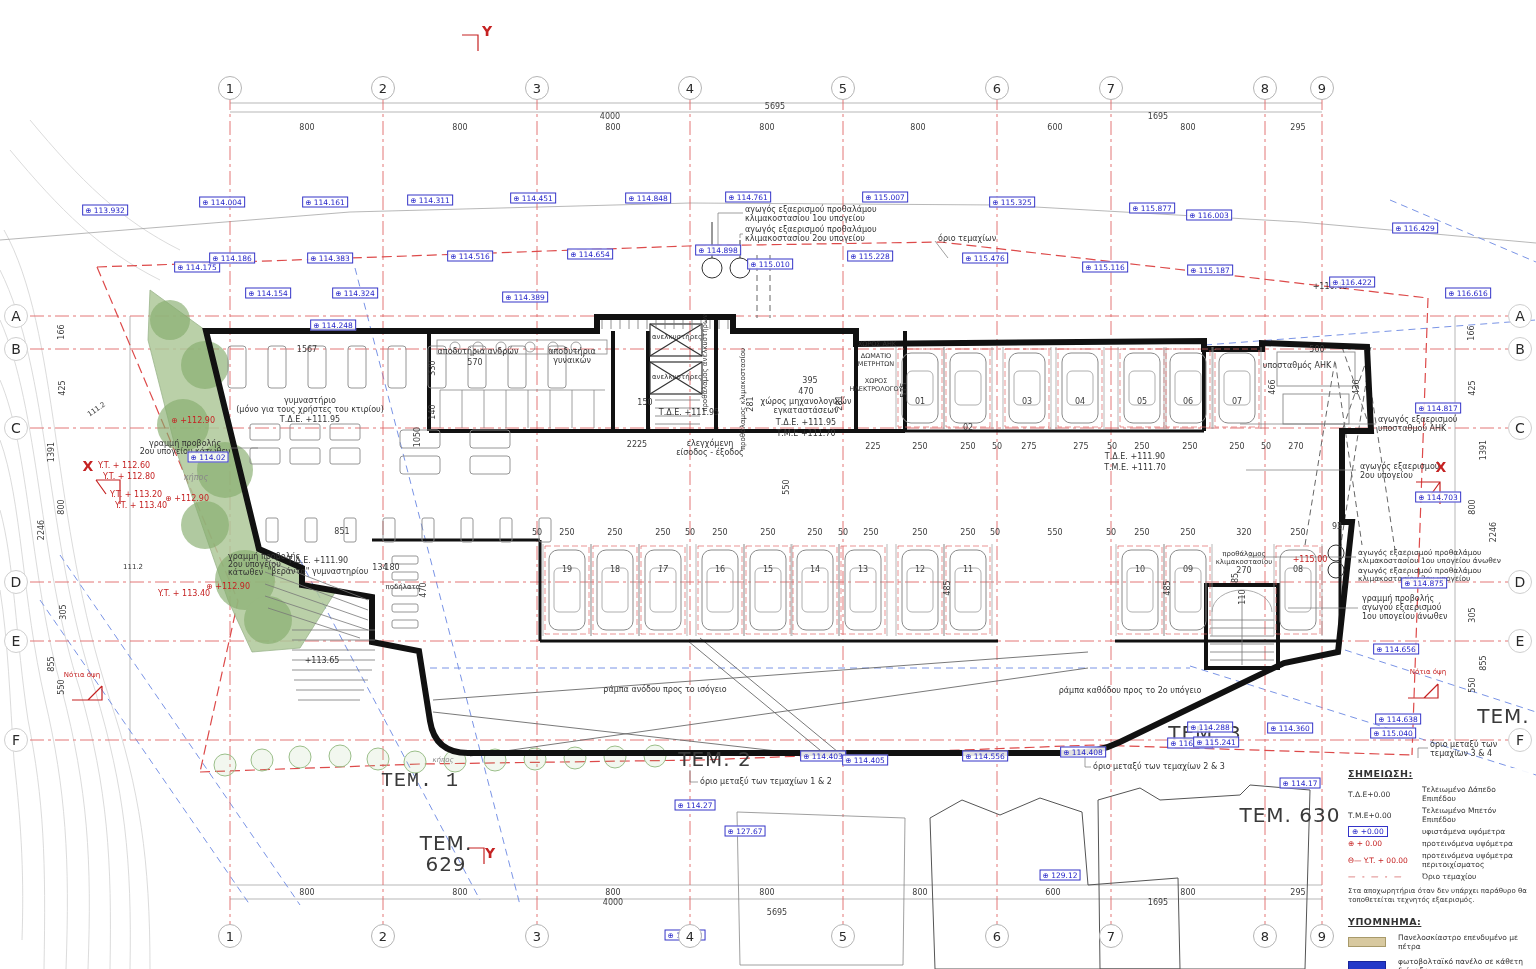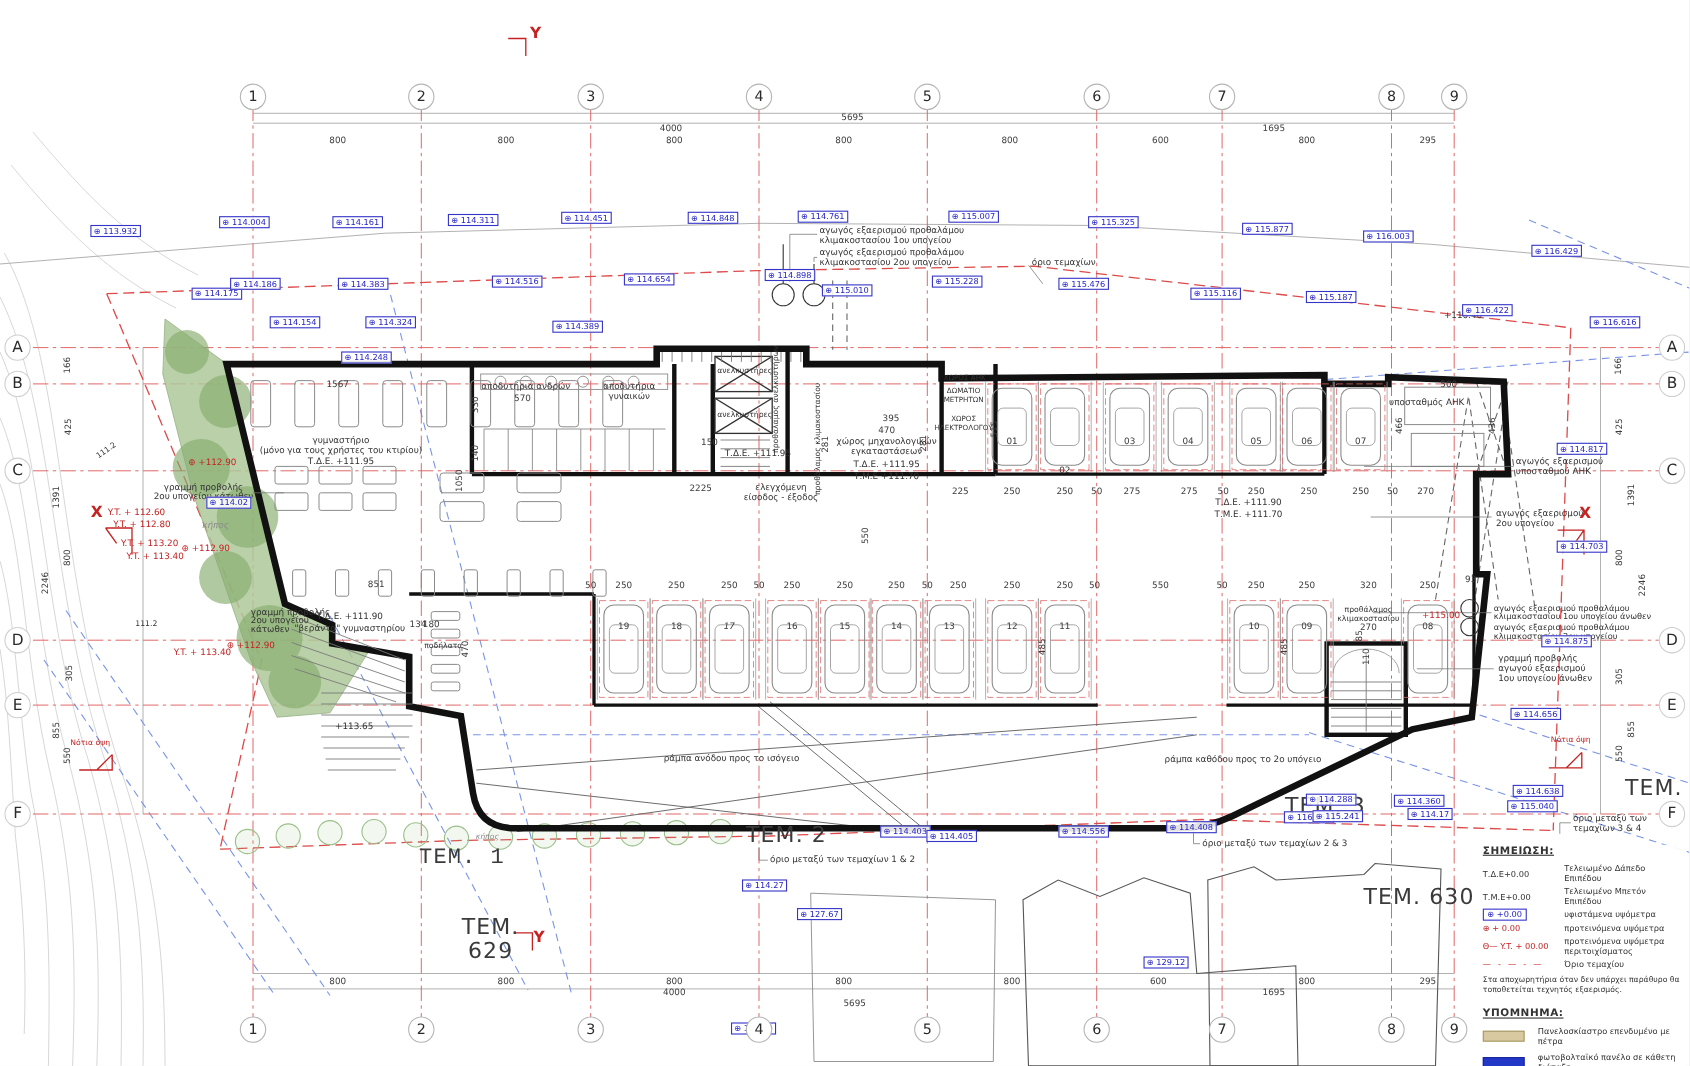--- a/index.html
+++ b/index.html
@@ -586,21 +586,21 @@
     <div class="marker" style="left: 105px; top: 210px;">⊕ 113.932</div>
     <div class="marker" style="left: 222px; top: 202px;">⊕ 114.004</div>
     <div class="marker" style="left: 325px; top: 202px;">⊕ 114.161</div>
     <div class="marker" style="left: 430px; top: 200px;">⊕ 114.311</div>
     <div class="marker" style="left: 533px; top: 198px;">⊕ 114.451</div>
     <div class="marker" style="left: 648px; top: 198px;">⊕ 114.848</div>
     <div class="marker" style="left: 748px; top: 197px;">⊕ 114.761</div>
     <div class="marker" style="left: 885px; top: 197px;">⊕ 115.007</div>
     <div class="marker" style="left: 1012px; top: 202px;">⊕ 115.325</div>
     <div class="marker" style="left: 1152px; top: 208px;">⊕ 115.877</div>
-    <div class="marker" style="left: 1262px; top: 215px;">⊕ 116.003</div>
+    <div class="marker" style="left: 1209px; top: 215px;">⊕ 116.003</div>
     <div class="marker" style="left: 1415px; top: 228px;">⊕ 116.429</div>
     <div class="marker" style="left: 197px; top: 267px;">⊕ 114.175</div>
     <div class="marker" style="left: 232px; top: 258px;">⊕ 114.186</div>
     <div class="marker" style="left: 330px; top: 258px;">⊕ 114.383</div>
     <div class="marker" style="left: 470px; top: 256px;">⊕ 114.516</div>
     <div class="marker" style="left: 590px; top: 254px;">⊕ 114.654</div>
     <div class="marker" style="left: 718px; top: 250px;">⊕ 114.898</div>
     <div class="marker" style="left: 758px; top: 264px; margin-left: 12px;">⊕ 115.010</div>
     <div class="marker" style="left: 870px; top: 256px;">⊕ 115.228</div>
     <div class="marker" style="left: 985px; top: 258px;">⊕ 115.476</div>
@@ -622,21 +622,21 @@
     <div class="marker" style="left: 1190px; top: 743px;">⊕ 116.258</div>
     <div class="marker" style="left: 1216px; top: 742px;">⊕ 115.241</div>
     <div class="marker" style="left: 1398px; top: 719px;">⊕ 114.638</div>
     <div class="marker" style="left: 1393px; top: 733px;">⊕ 115.040</div>
     <div class="marker" style="left: 823px; top: 756px;">⊕ 114.403</div>
     <div class="marker" style="left: 865px; top: 760px;">⊕ 114.405</div>
     <div class="marker" style="left: 985px; top: 756px;">⊕ 114.556</div>
     <div class="marker" style="left: 1083px; top: 752px;">⊕ 114.408</div>
     <div class="marker" style="left: 695px; top: 805px;">⊕ 114.27</div>
     <div class="marker" style="left: 745px; top: 831px;">⊕ 127.67</div>
-    <div class="marker" style="left: 1300px; top: 740px;">⊕ 114.17</div>
+    <div class="marker" style="left: 1300px; top: 783px;">⊕ 114.17</div>
     <div class="marker" style="left: 1060px; top: 875px;">⊕ 129.12</div>
     <div class="marker" style="left: 685px; top: 935px;">⊕ 126.30</div>
     <div class="bubble" style="left: 230px; top: 88px;">1</div>
     <div class="bubble" style="left: 230px; top: 936px;">1</div>
     <div class="bubble" style="left: 383px; top: 88px;">2</div>
     <div class="bubble" style="left: 383px; top: 936px;">2</div>
     <div class="bubble" style="left: 537px; top: 88px;">3</div>
     <div class="bubble" style="left: 537px; top: 936px;">3</div>
     <div class="bubble" style="left: 690px; top: 88px;">4</div>
     <div class="bubble" style="left: 690px; top: 936px;">4</div>

